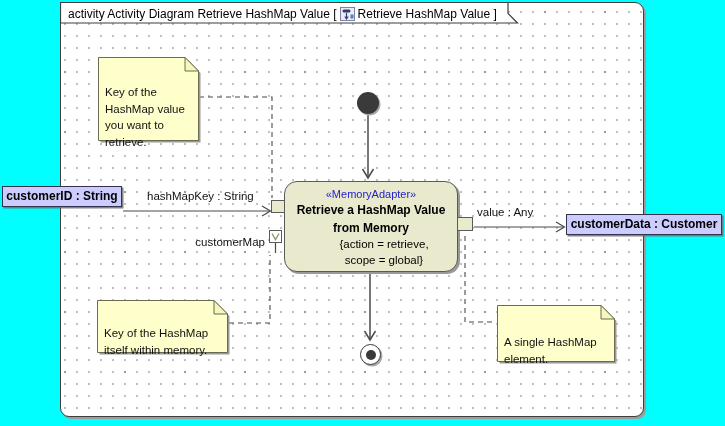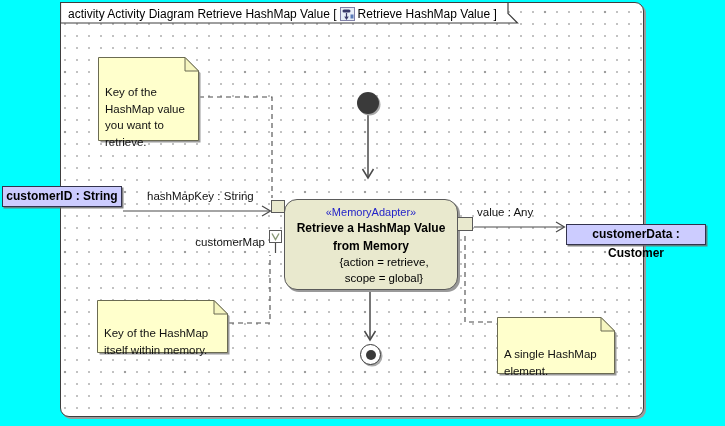--- a/index.html
+++ b/index.html
@@ -37,21 +37,21 @@
   .final-node {
     position:absolute; left:360px; top:344px; width:21px; height:21px;
     background:#fff; border:1.6px solid #3a3a3a; border-radius:50%;
     box-shadow:1.5px 1.5px 0 #aaa; display:flex; align-items:center; justify-content:center;
   }
   .final-node .core { width:10px; height:10px; background:#3a3a3a; border-radius:50%; }
 
   .action-node {
     position:absolute; left:284px; top:181px; width:174px; height:91px;
     background:#e9e9ce; border:1.4px solid #5a5a5a; border-radius:13px;
-    box-shadow:2px 2px 0 #9a9a9a; text-align:center;margin-top:18px;
+    box-shadow:2px 2px 0 #9a9a9a; text-align:center;
   }
   .action-node .stereo { margin-top:6px; font-size:11px; color:#2323c8; }
   .action-node .aname { margin-top:1px; font-size:12px; font-weight:bold; color:#000; line-height:18px; white-space:pre-line; }
   .action-node .tags {
     position:absolute; right:16px; top:54px; width:114px;
     font-size:11.5px; color:#000; line-height:16px; text-align:center; white-space:pre-line;
   }
 
   
   .pin { position:absolute; background:#e9e9ce; border:1px solid #5a5a5a; }
@@ -69,34 +69,34 @@
   .lbl-customermap { left:166px; top:236px; width:99px; text-align:right; }
   .lbl-value { left:477px; top:206px; }
 
   
   .object-node {
     position:absolute; height:21px; background:#ccccff; border:1px solid #33334d;
     box-shadow:1.5px 1.5px 0 rgba(110,110,110,0.85);
     font-size:12px; font-weight:bold; color:#000; text-align:center; line-height:19px;
   }
   .obj-in  { left:2px; top:186px; width:120px; }
-  .obj-out { left:566px; top:224px; width:140px; }
+  .obj-out { left:566px; top:214px; width:156px; }
 
   
   .note { position:absolute; }
   .note svg { position:absolute; left:0; top:0; }
   .note-text {
     position:absolute; left:0; top:0; width:100%;
     font-size:11.5px; color:#111; line-height:16.5px; white-space:pre-line;margin-top:16px;
   }
   .note1 { left:98px; top:57px; width:103px; height:86px; }
   .note1 .note-text { padding:11px 7px 0 7px; }
   .note2 { left:97px; top:300px; width:133px; height:46px; }
   .note2 .note-text { padding:9px 7px 0 7px; }
-  .note3 { left:497px; top:317px; width:120px; height:51px; }
+  .note3 { left:497px; top:305px; width:120px; height:51px; }
   .note3 .note-text { padding:13px 7px 0 7px; }
 
   .connectors { position:absolute; inset:0; width:725px; height:426px; pointer-events:none; }
   .connectors g { pointer-events:stroke; }
 </style>
 </head>
 <body>
 
 <div id="root">
 

